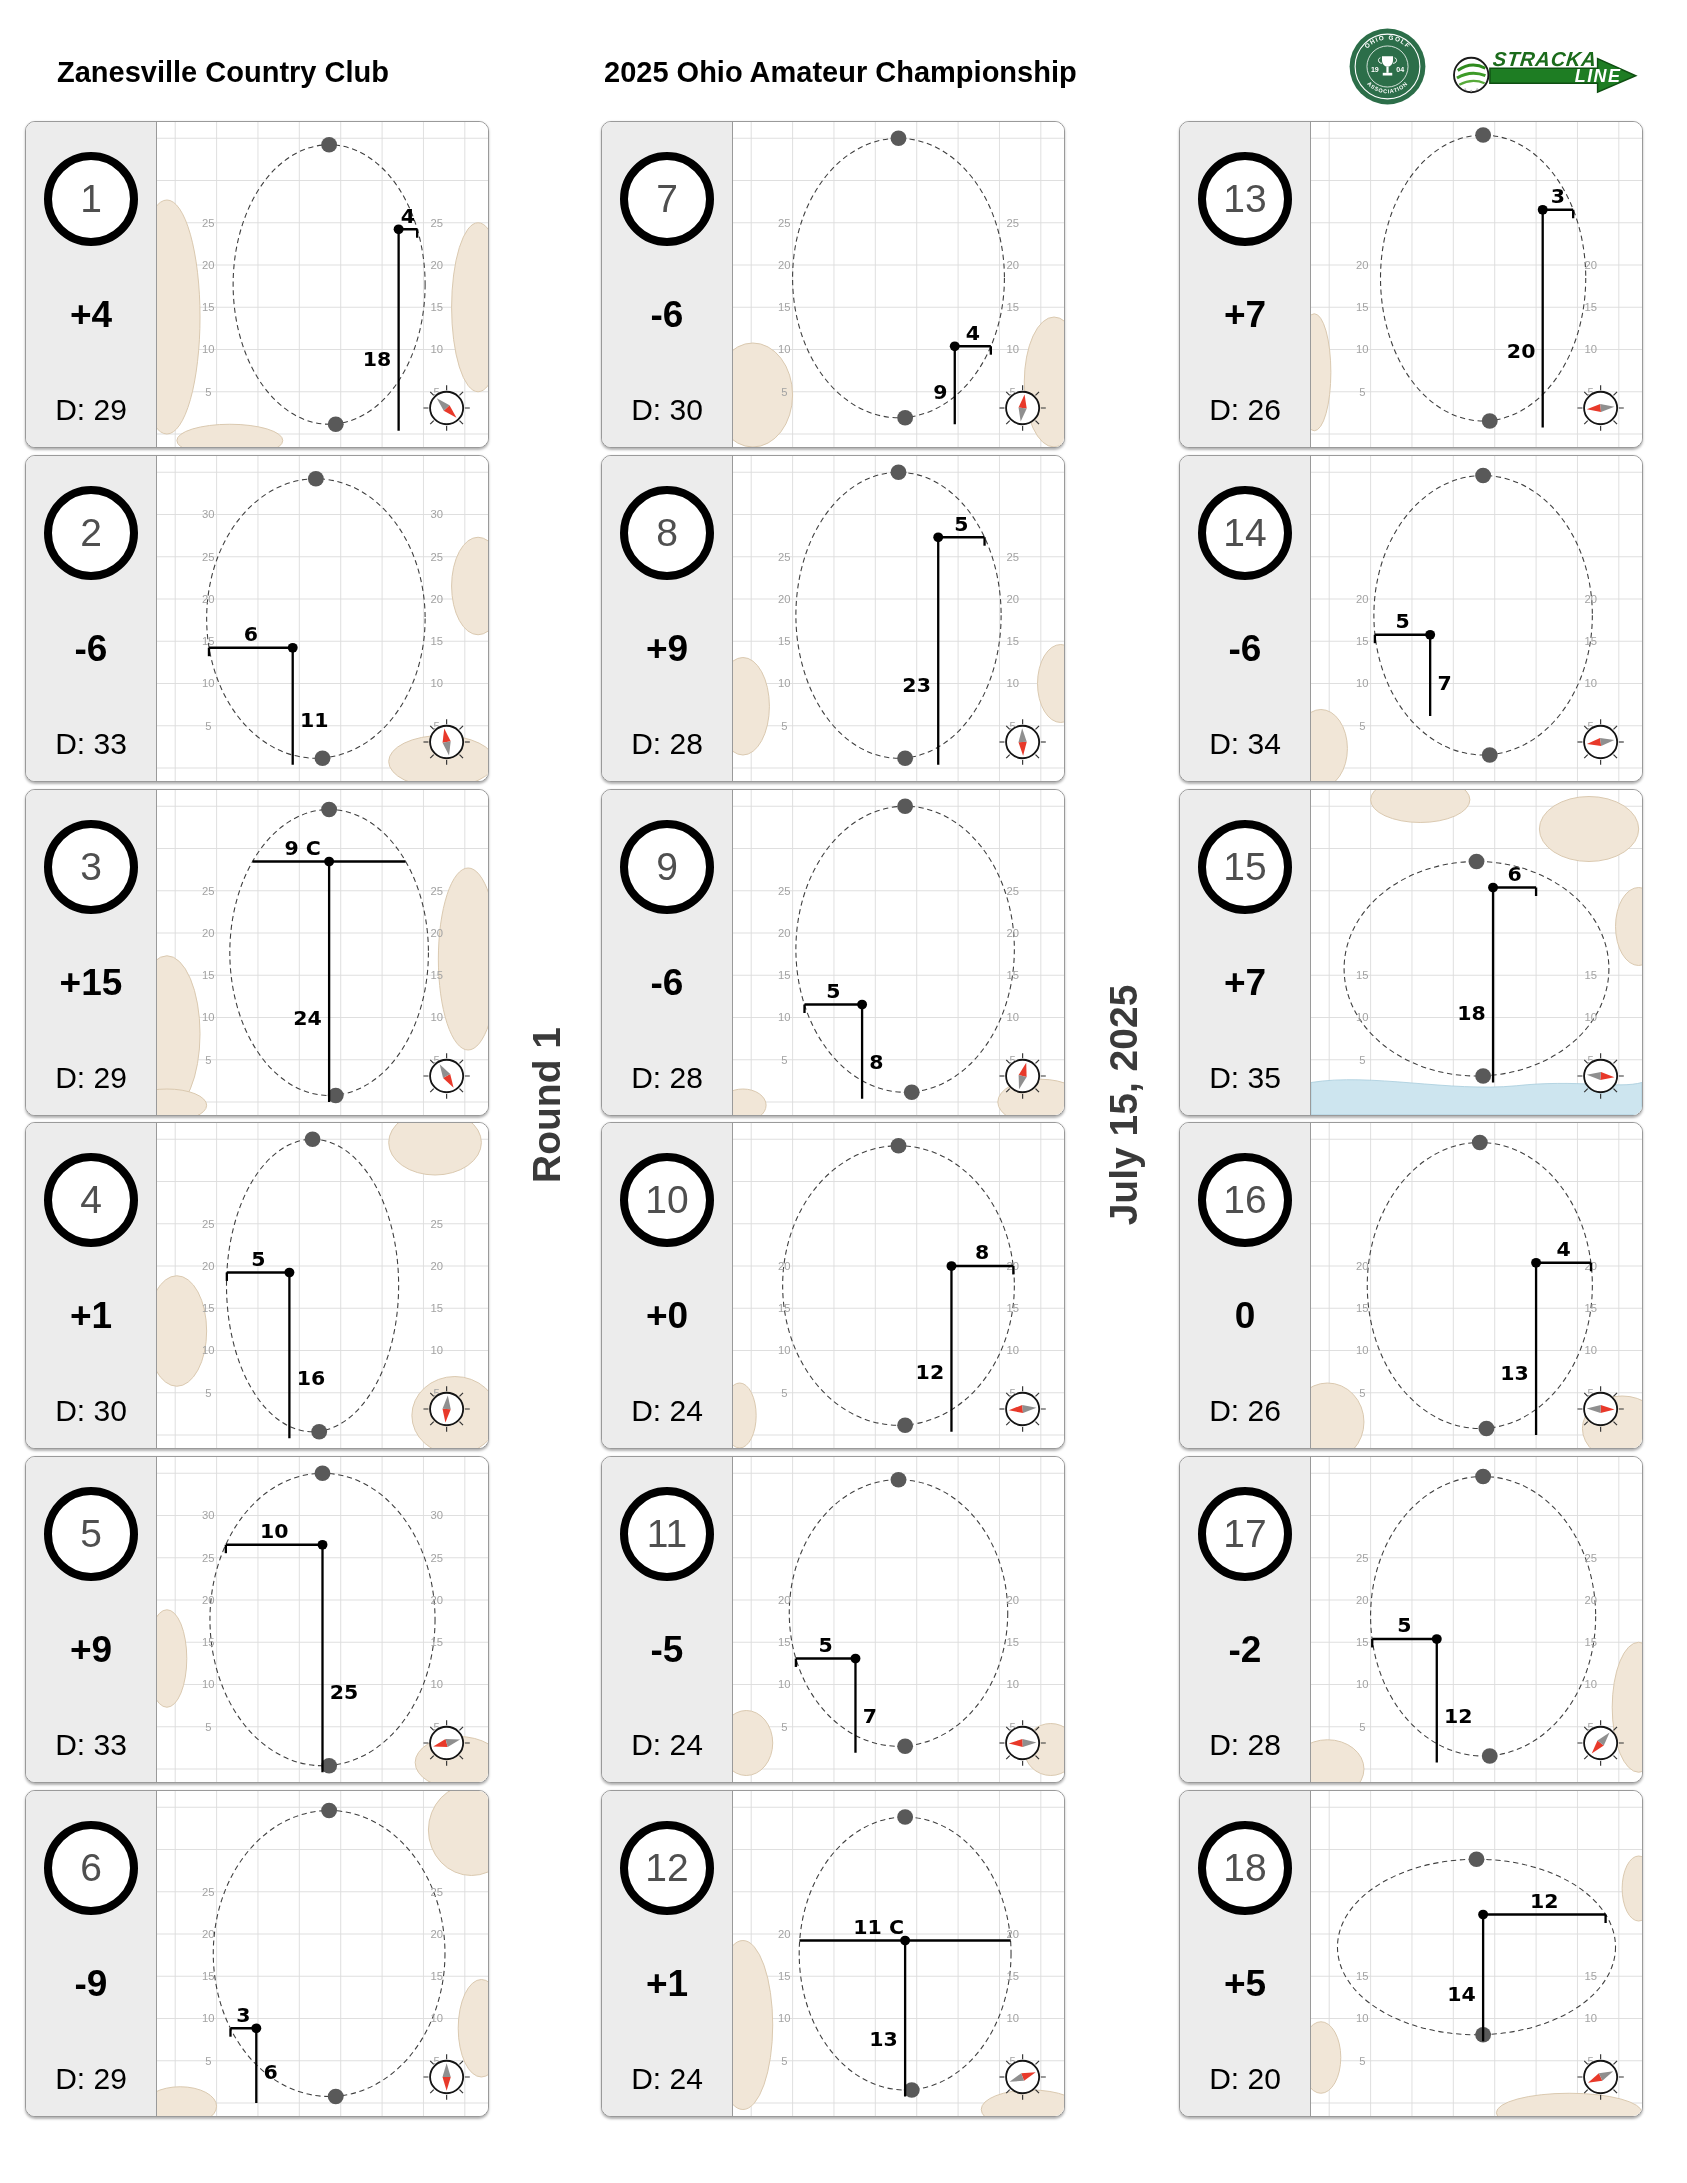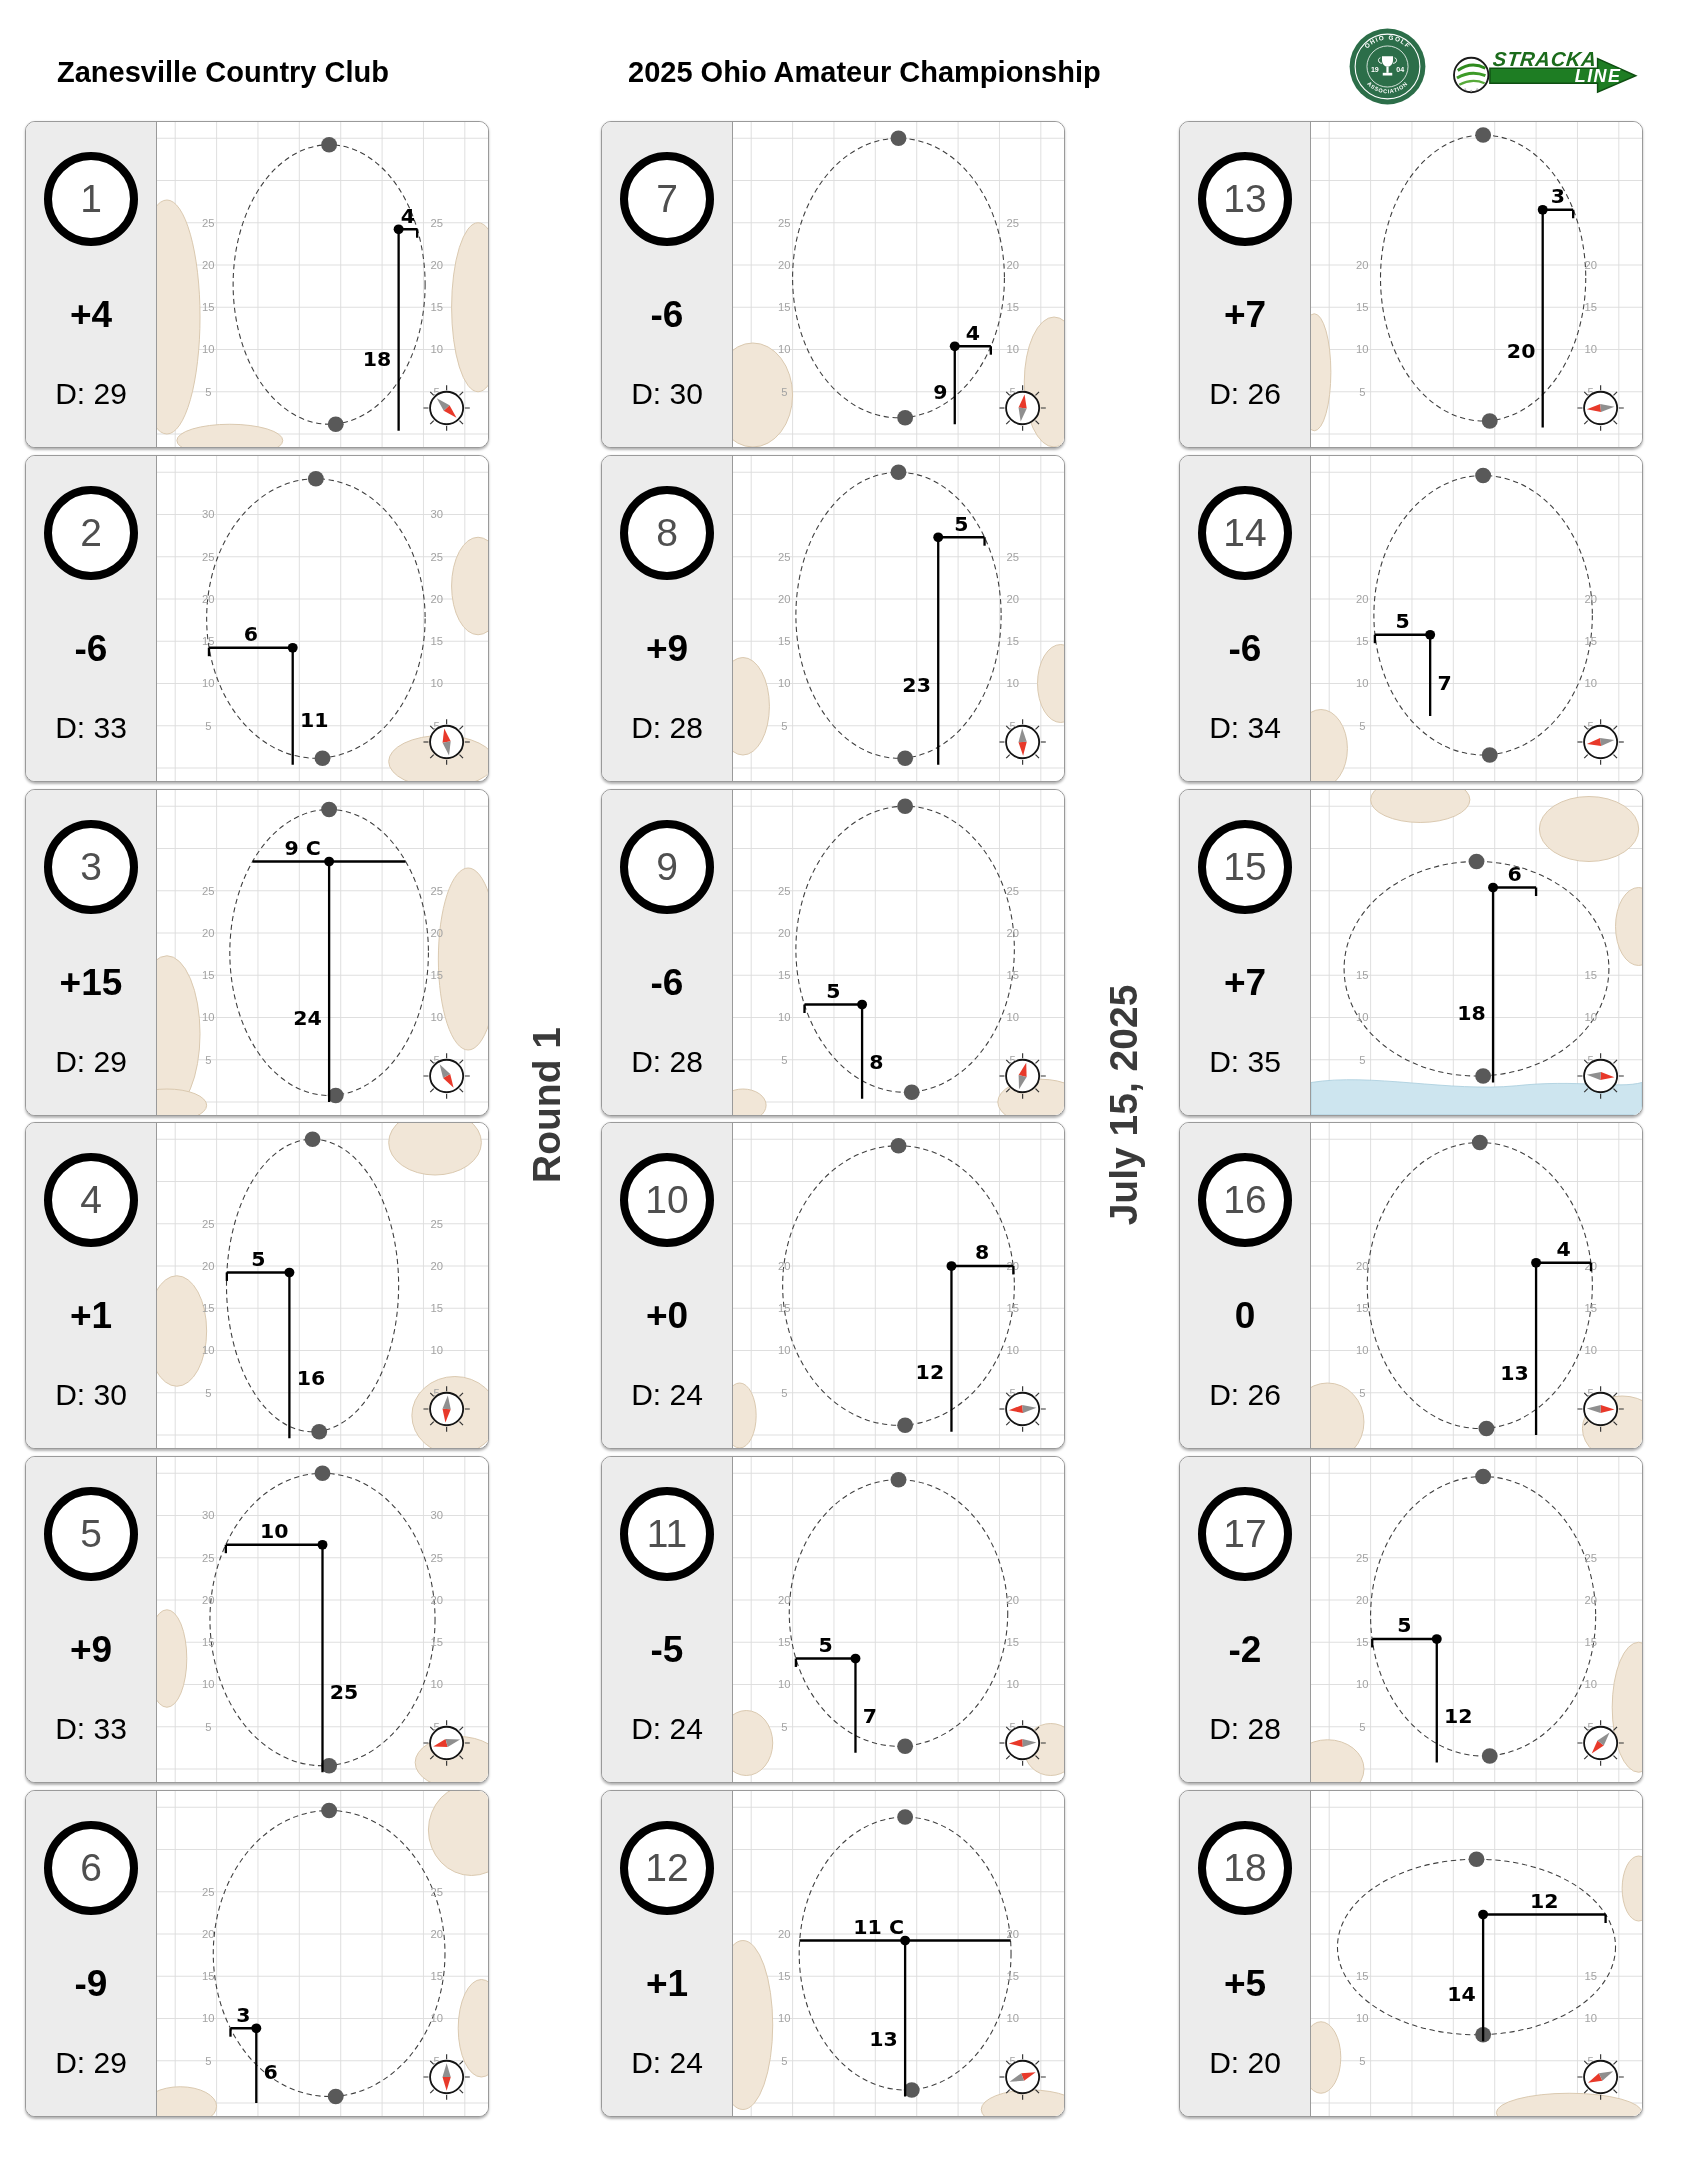--- a/index.html
+++ b/index.html
@@ -1,32 +1,32 @@
 <!DOCTYPE html>
 <html style="font-size:13.5px"><head>
 <meta charset="utf-8">
 <style>
   html,body{margin:0;padding:0;background:#fff;}
   #page{position:relative;width:1687px;height:2183px;background:#fff;overflow:hidden;
         font-family:"Liberation Sans",sans-serif;}
   .hdr-title{position:absolute;top:56px;font-size:29px;font-weight:bold;color:#000;white-space:nowrap;}
   #course-title{left:57px;text-align:center;}
-  #event-title{left:628px;}
+  #event-title{left:604px;}
   .rot-label{position:absolute;width:439px;text-align:center;transform:rotate(-90deg);
              font-size:39px;font-weight:bold;color:#3a3a3a;white-space:nowrap;}
   #round-label{left:327px;top:1083px;}
   #date-label{left:904px;top:1083px;}
   .card{position:absolute;width:464px;height:327px;border:1.7px solid #9a9a9a;border-radius:10px;
         background:#fff;box-shadow:0 1.7px 2.5px rgba(0,0,0,.3);overflow:hidden;display:flex;box-sizing:border-box;}
   .panel{width:131px;flex:none;background:#ececec;border-right:1.7px solid #9a9a9a;text-align:center;box-sizing:border-box;}
   .badge{width:78px;height:78px;border:8.4px solid #000;border-radius:50%;background:#fff;
          margin:30px auto 0 auto;display:flex;align-items:center;justify-content:center;
          font-size:39px;color:#4f4f4f;}
   .elev{margin-top:47px;font-size:37px;font-weight:bold;color:#000;line-height:44px;}
-  .depth{margin-top:40px;font-size:30px;color:#000;}
+  .depth{margin-top:56px;font-size:30px;color:#000;}
   .map{flex:1;position:relative;background:#fff;}
   .map svg{display:block;width:100%;height:100%;}
   .logo{position:absolute;}
   #oga-logo{left:1348px;top:27px;width:79px;height:79px;}
   #stracka-logo{left:1451px;top:44px;width:187px;height:56px;}
 </style>
 </head>
 <body>
 
 <div id="page">

